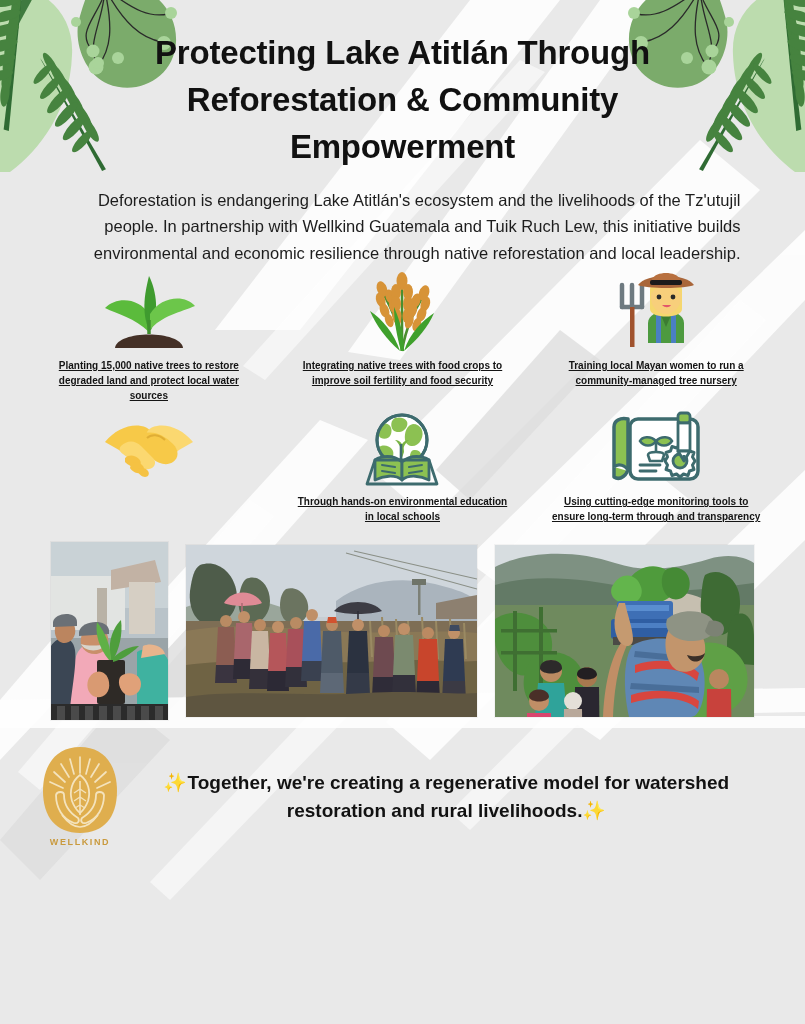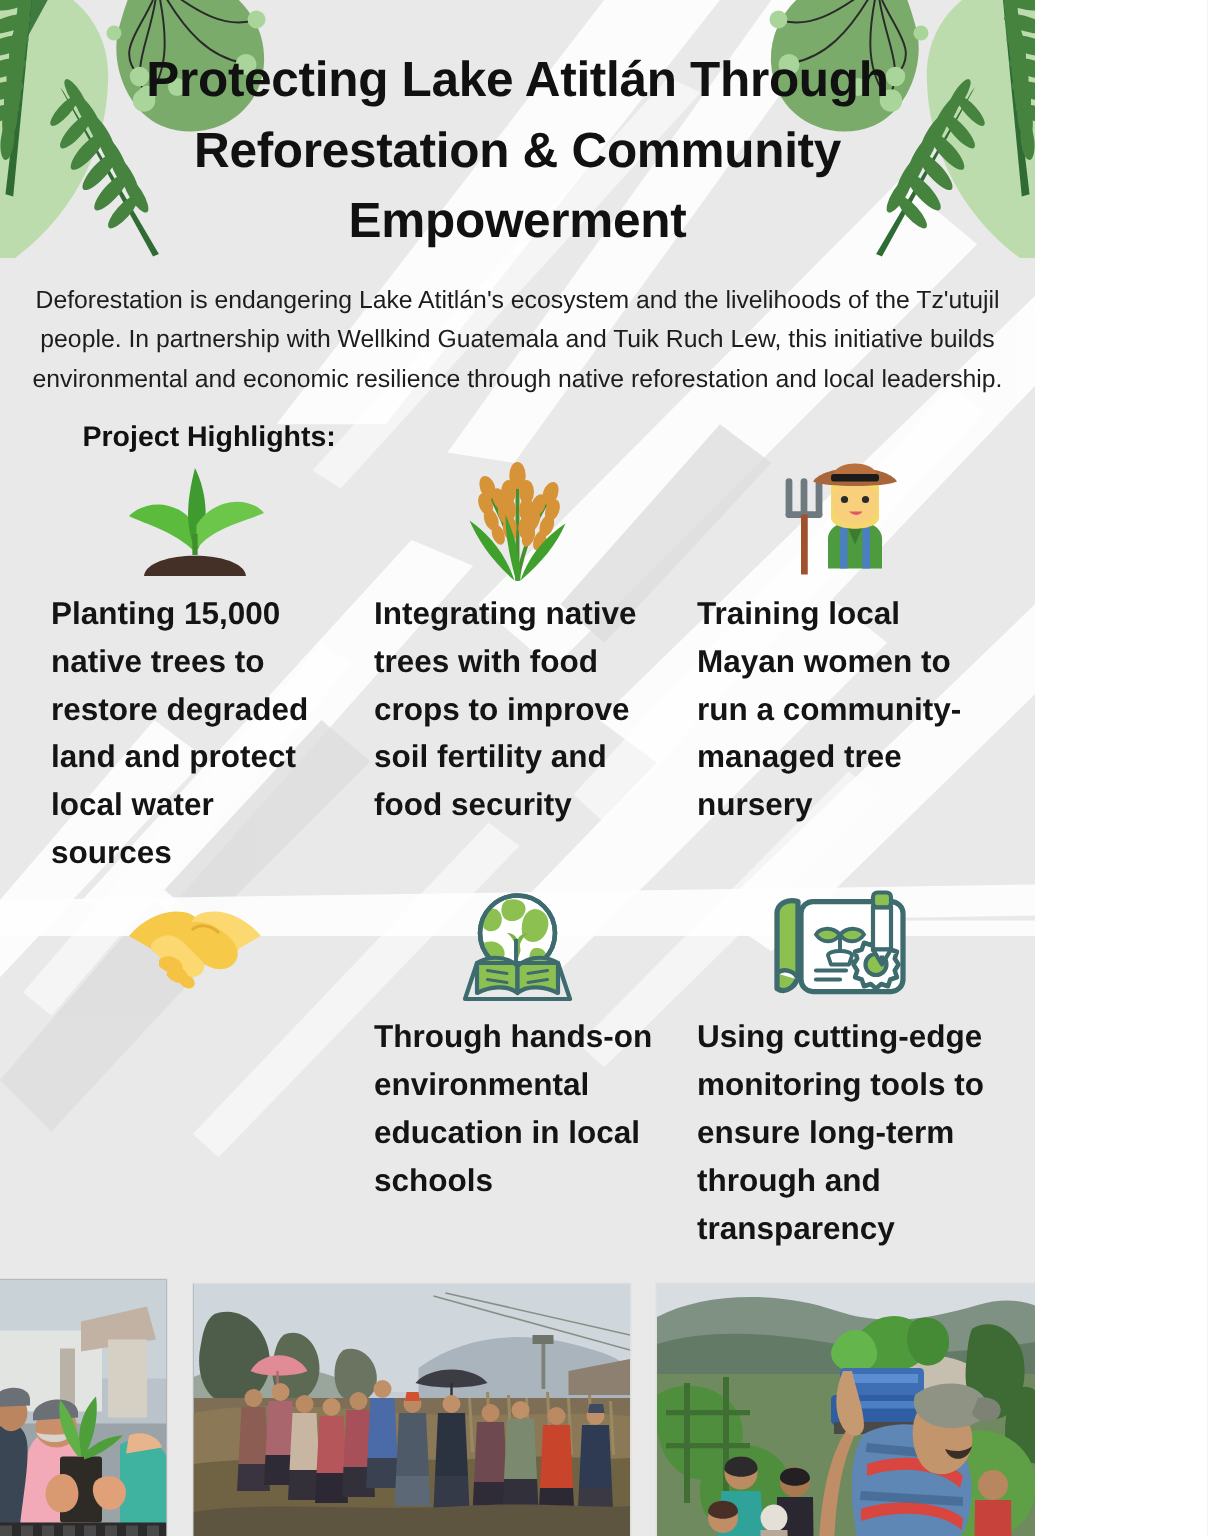--- a/index.html
+++ b/index.html
@@ -7,21 +7,21 @@
 
   html, body {
     width: 805px;
     height: 1024px;
     overflow: hidden;
     font-family: "Liberation Sans", sans-serif;
   }
 
   #poster {
     position: relative;
-    width: 690px;
+    width: 805px;
     height: 1024px;
     background: #e9e9e9;
     overflow: hidden;
   }
 
   
   .bg-texture {
     position: absolute;
     inset: 0;
     pointer-events: none;
@@ -53,21 +53,21 @@
     color: #111111;
     line-height: 1.42;
     letter-spacing: -0.2px;
   }
 
   .intro {
     position: relative;
     z-index: 3;
     margin: 16px auto 0 auto;
     width: 676px;
-    text-align: center;
+    text-align: right;
     font-size: 16.5px;
     line-height: 1.62;
     color: #1d1d1d;
   }
 
   .highlights-label {
     position: relative;
     z-index: 3;
     margin: 14px 0 0 55px;
     font-size: 19px;
@@ -91,25 +91,27 @@
     padding: 0 12px;
   }
   .cell .icon-wrap {
     height: 84px;
     display: flex;
     align-items: center;
     justify-content: center;
   }
   .cell .caption {
     margin-top: 5px;
-    font-size: 21px;
+    text-align: center;
+    font-size: 10px;
     font-weight: 700;
     line-height: 1.52;
     color: #141414;
     max-width: 215px;
+    text-decoration: underline;
   }
   
   .grid .row2 .icon-wrap { height: 80px; }
 
   
   .photos {
     position: relative;
     z-index: 3;
     margin-top: 14px;
     padding: 0 22px;
@@ -308,21 +310,20 @@
       </g>
     </g>
   </svg>
 
   <div class="header">
     <h1 class="title">Protecting Lake Atitlán Through Reforestation &amp; Community Empowerment</h1>
   </div>
 
   <p class="intro">Deforestation is endangering Lake Atitlán's ecosystem and the livelihoods of the Tz'utujil people. In partnership with Wellkind Guatemala and Tuik Ruch Lew, this initiative builds environmental and economic resilience through native reforestation and local leadership.</p>
 
-  <div class="highlights-label">Project Highlights:</div>
 
   <div class="grid">
 
     <div class="cell">
       <div class="icon-wrap">
         <svg width="108" height="78" viewBox="0 0 108 78">
           <path d="M54 60 C 40 46, 22 42, 10 36 C 22 24, 44 26, 54 42 Z" fill="#5bbb3c"></path>
           <path d="M54 58 C 46 40, 50 20, 54 4 C 62 20, 64 42, 56 58 Z" fill="#3f9b2f"></path>
           <path d="M55 58 C 66 44, 86 40, 100 34 C 90 22, 66 24, 55 42 Z" fill="#6cc64a"></path>
           <path d="M54 62 L54 48" stroke="#3f8f2d" stroke-width="3.5" fill="none"></path>
@@ -727,15 +728,18 @@
           <path d="M46 60 L51 63"></path>
       </g>
       <path d="M22 50 C 22 62, 28 74, 40 78 C 44 79, 46 76, 44 73 C 36 68, 30 60, 30 50 C 30 46, 23 46, 22 50 Z" fill="none" stroke="#f4e3bd" stroke-width="1.8"></path>
       <path d="M70 50 C 70 62, 64 74, 52 78 C 48 79, 46 76, 48 73 C 56 68, 62 60, 62 50 C 62 46, 69 46, 70 50 Z" fill="none" stroke="#f4e3bd" stroke-width="1.8"></path>
       <path d="M28 70 C 34 78, 40 82, 46 82 C 52 82, 58 78, 64 70" fill="none" stroke="#f4e3bd" stroke-width="1.6"></path>
       <g fill="#c99a3e" font-family="'Liberation Sans', sans-serif" font-size="9" font-weight="700" letter-spacing="1.6">
         <text x="46" y="100" text-anchor="middle">WELLKIND</text>
       </g>
     </svg>
 
+    <div class="footer-text">
+      <span class="sparkle">✨</span><span>Together, we're creating a regenerative model for watershed restoration and rural livelihoods.</span><span class="sparkle">✨</span>
+    </div>
   </div>
 
 </div>
 
 </body></html>

